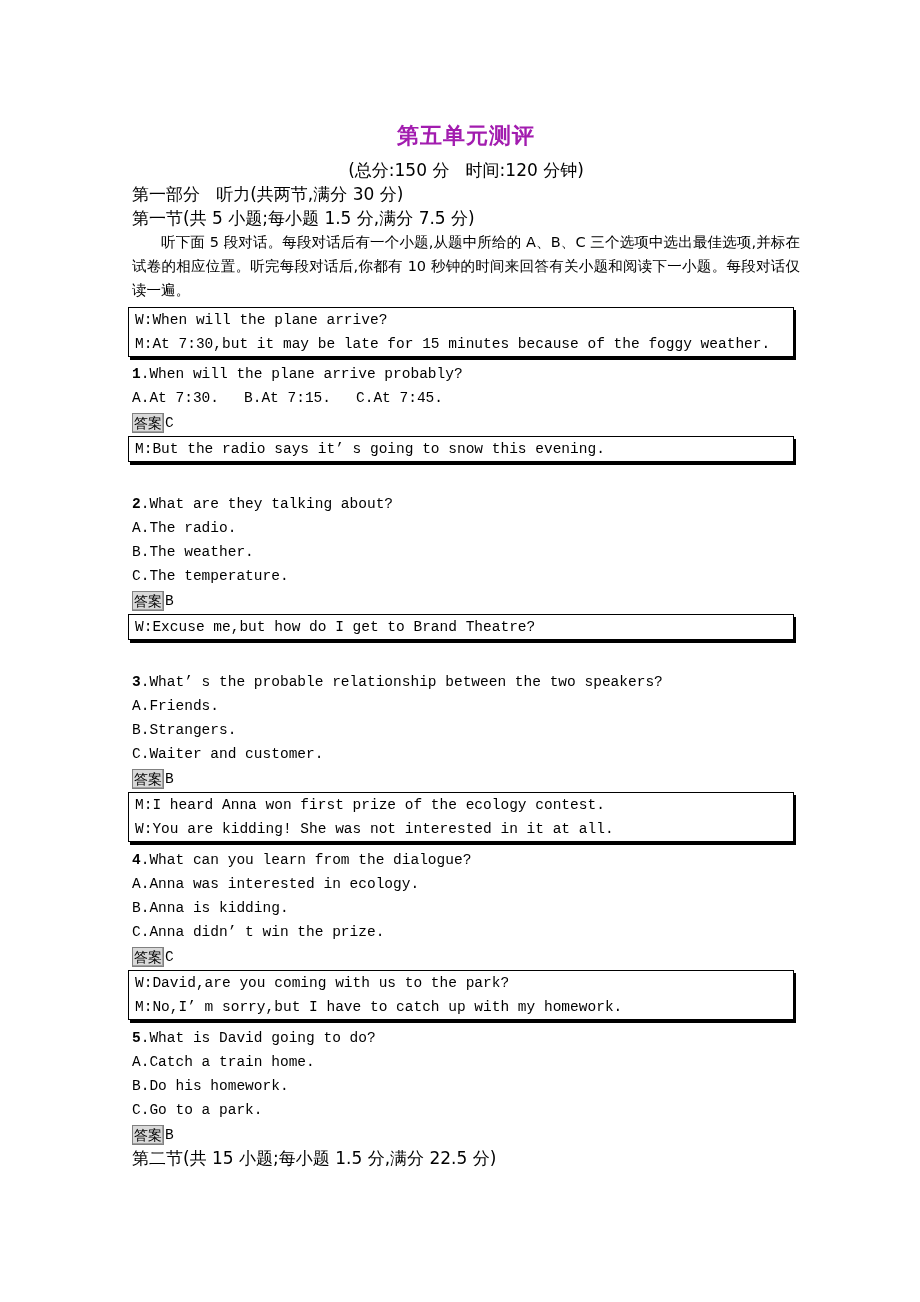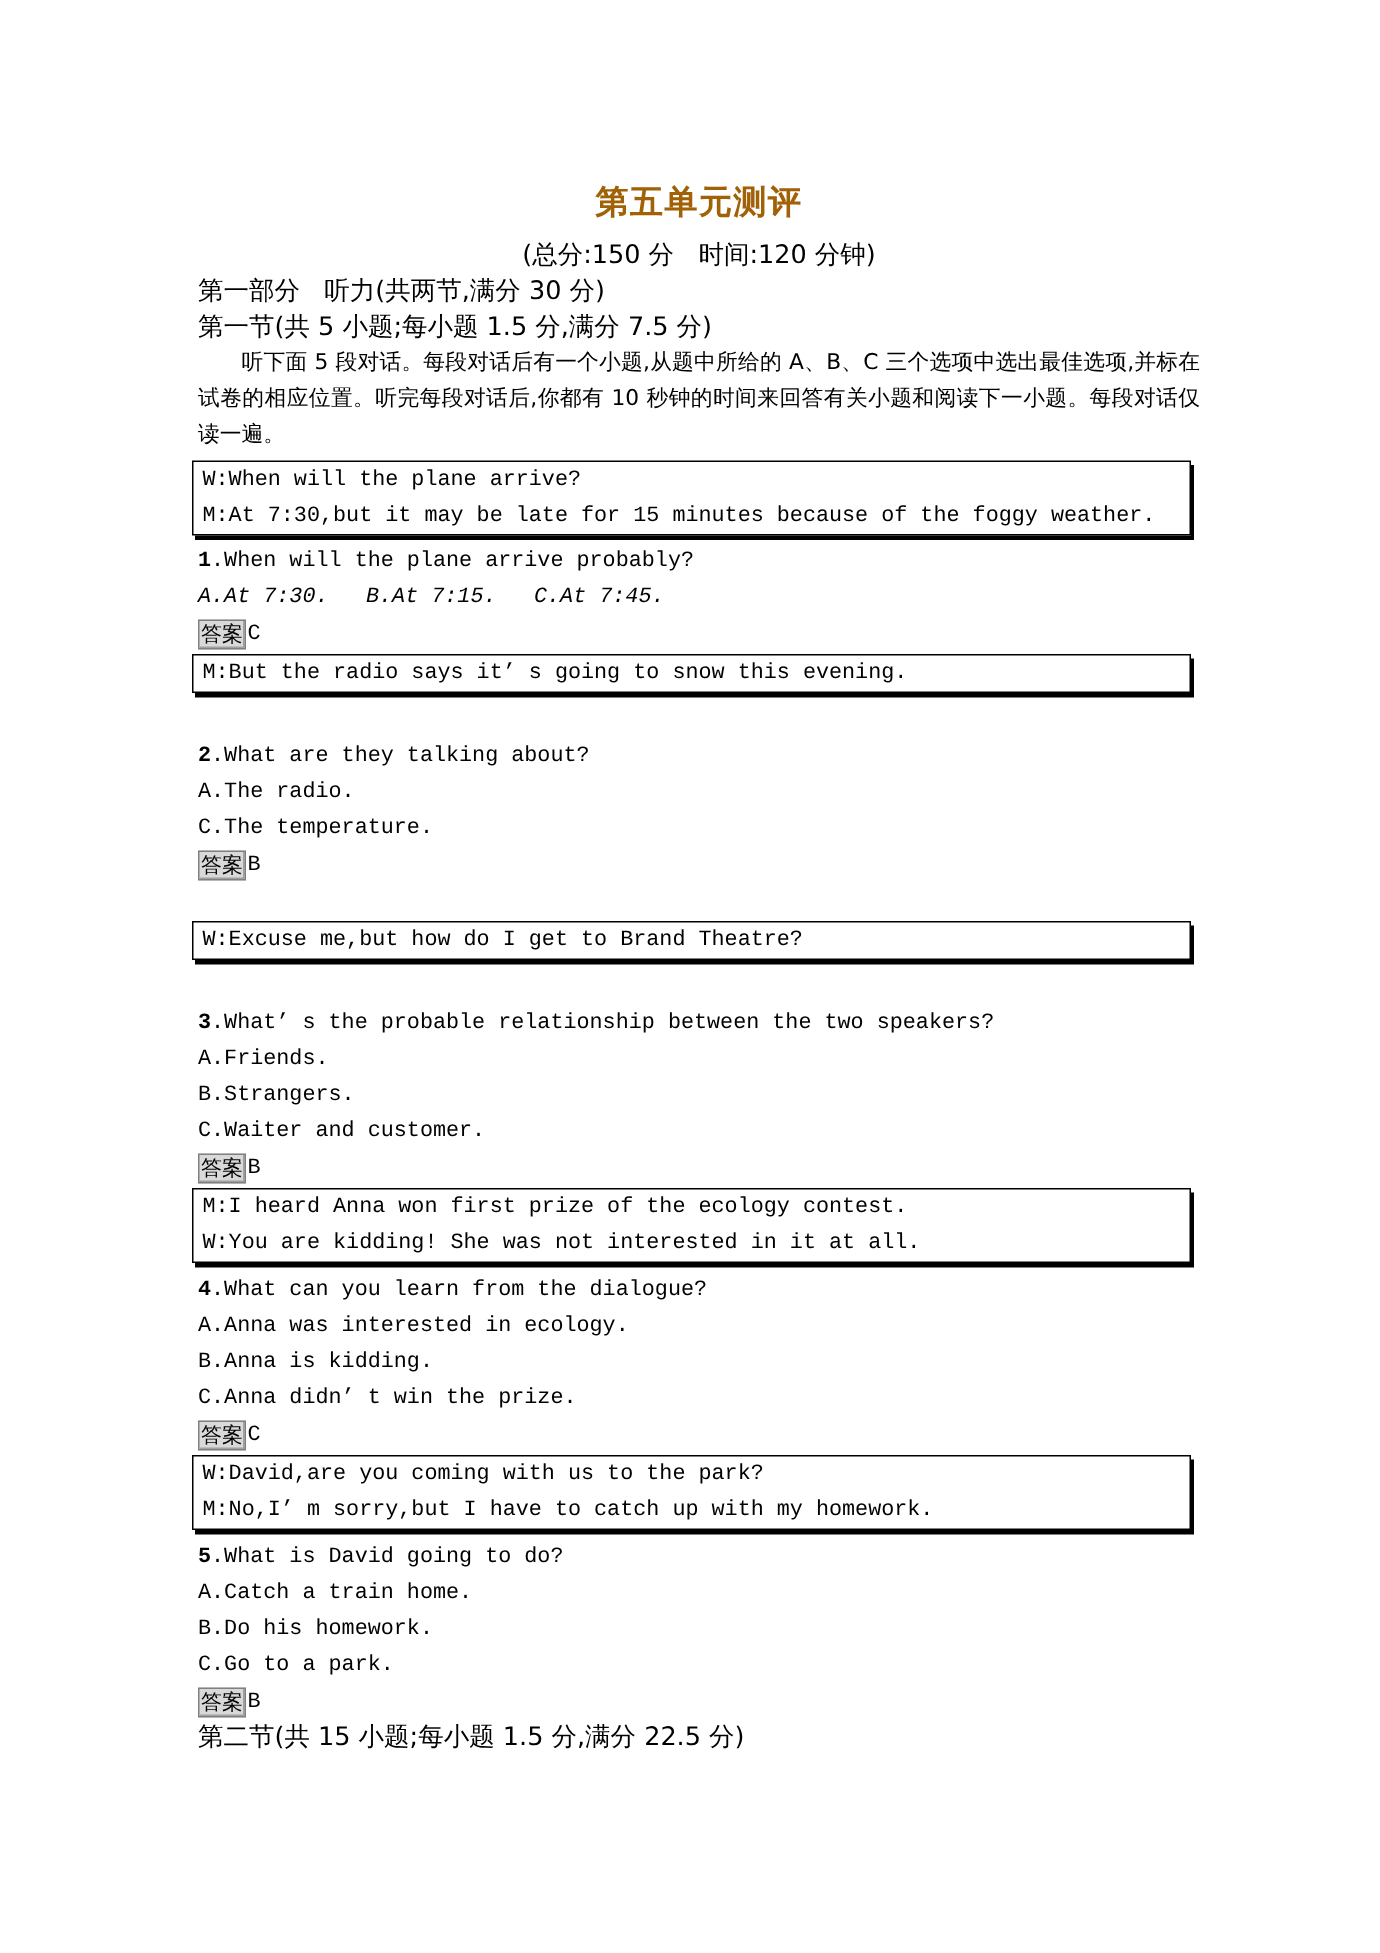--- a/index.html
+++ b/index.html
@@ -4,21 +4,21 @@
 <style>
   html, body { margin: 0; padding: 0; background: #ffffff; }
   body {
     width: 920px; height: 1302px; position: relative; overflow: hidden;
     font-family: "DejaVu Serif", "Liberation Serif", serif;
     color: #000;
   }
   .page { position: absolute; left: 132px; top: 0; width: 668px; }
   .title {
     position: absolute; left: 0; width: 668px; top: 122px; text-align: center;
-    color: #a16207; font-size: 22px; font-weight: bold; letter-spacing: 1px;
+    color: #a21caf; font-size: 22px; font-weight: bold; letter-spacing: 1px;
     font-family: "DejaVu Sans", "Liberation Sans", sans-serif;
     line-height: 28px;
   }
   .line {
     font-size: 14.5px; line-height: 24px; white-space: pre; height: 24px;
     font-family: "Liberation Mono", "DejaVu Sans Mono", monospace;
     transform-origin: left center;
   }
   .cn {
     font-family: "DejaVu Sans", "Liberation Sans", sans-serif; font-size: 17px;
@@ -38,21 +38,21 @@
   .q { position: absolute; left: 0; width: 668px; }
   .qnum { font-weight: bold; }
   .badge {
     display: inline-block; background: #d9d9d9; border: 1px solid #808080;
     font-family: "DejaVu Sans", "Liberation Sans", sans-serif; font-size: 14px;
     line-height: 18px; padding: 0 1px; margin-right: 1px; vertical-align: middle;
     box-shadow: inset -1px -1px 0 #a0a0a0;
   }
   .ans { font-family: "Liberation Mono", "DejaVu Sans Mono", monospace; font-size: 14.5px; vertical-align: middle; }
   .answer-row { height: 24px; line-height: 24px; }
-  .opts-inline span.opt { display: inline-block; font-style: italic; }
+  .opts-inline span.opt { display: inline-block; }
   .footer-sec { position: absolute; left: 0; top: 1146px; }
 </style>
 </head>
 <body>
 
 <div class="page">
   <div class="title">第五单元测评</div>
   <div class="cn subtitle">(总分:150 分   时间:120 分钟)</div>
 
   <div class="intro">
@@ -70,20 +70,21 @@
     <div class="line opts-inline"><span class="opt" style="width:112px">A.At 7:30.</span><span class="opt" style="width:112px">B.At 7:15.</span><span class="opt">C.At 7:45.</span></div>
     <div class="answer-row"><span class="badge">答案</span><span class="ans">C</span></div>
   </div>
 
   <div class="dialog" style="top:436px;">
     <div class="line">M:But the radio says it’ s going to snow this evening.</div>
   </div>
   <div class="q" style="top:492px;">
     <div class="line"><span class="qnum">2</span><span>.What are they talking about?</span></div>
     <div class="line">A.The radio.</div>
+    <div class="line">B.The weather.</div>
     <div class="line">C.The temperature.</div>
     <div class="answer-row"><span class="badge">答案</span><span class="ans">B</span></div>
   </div>
 
   <div class="dialog" style="top:614px;">
     <div class="line">W:Excuse me,but how do I get to Brand Theatre?</div>
   </div>
   <div class="q" style="top:670px;">
     <div class="line"><span class="qnum">3</span><span>.What’ s the probable relationship between the two speakers?</span></div>
     <div class="line">A.Friends.</div>

